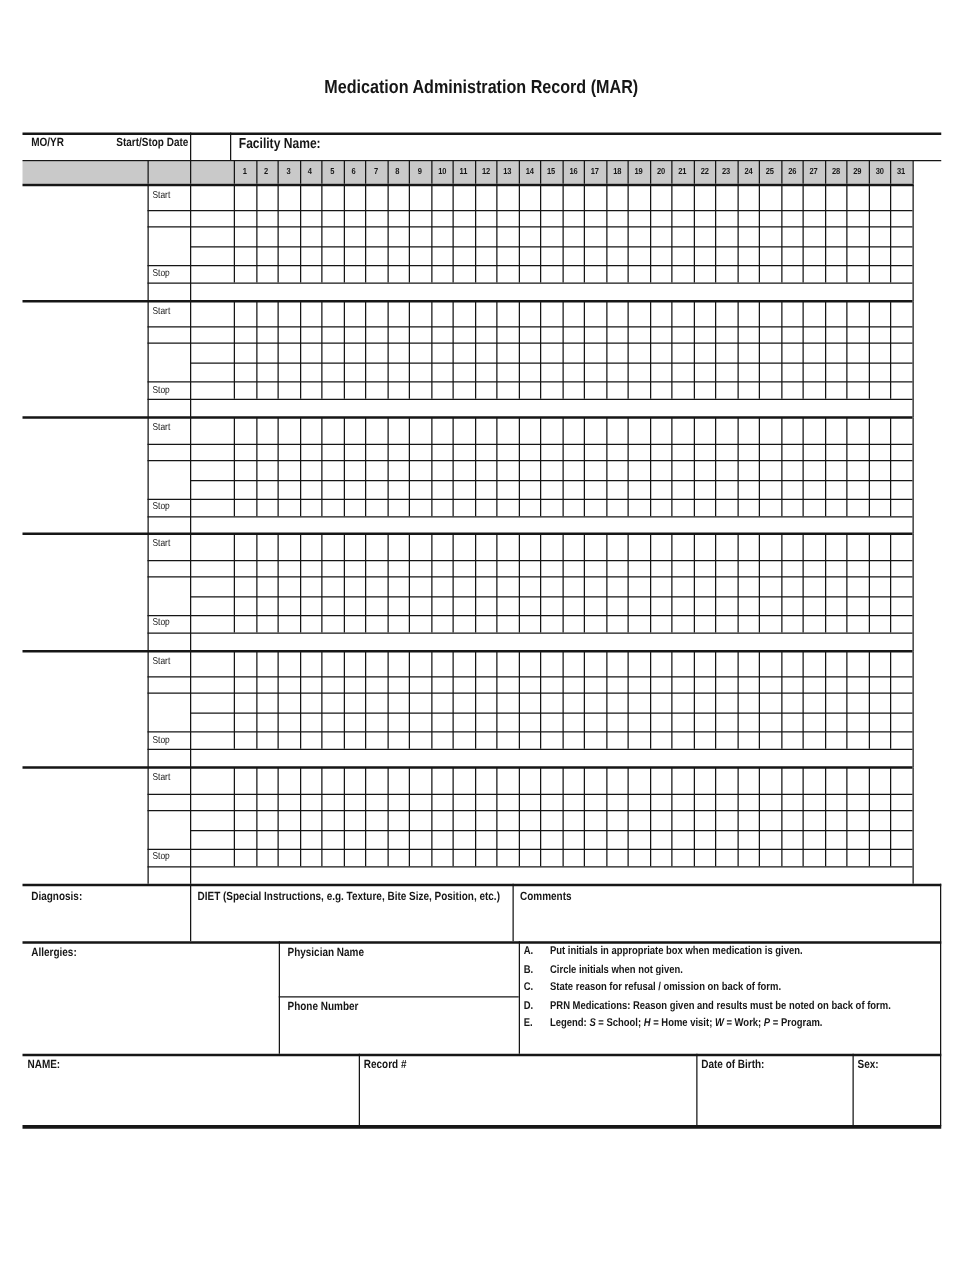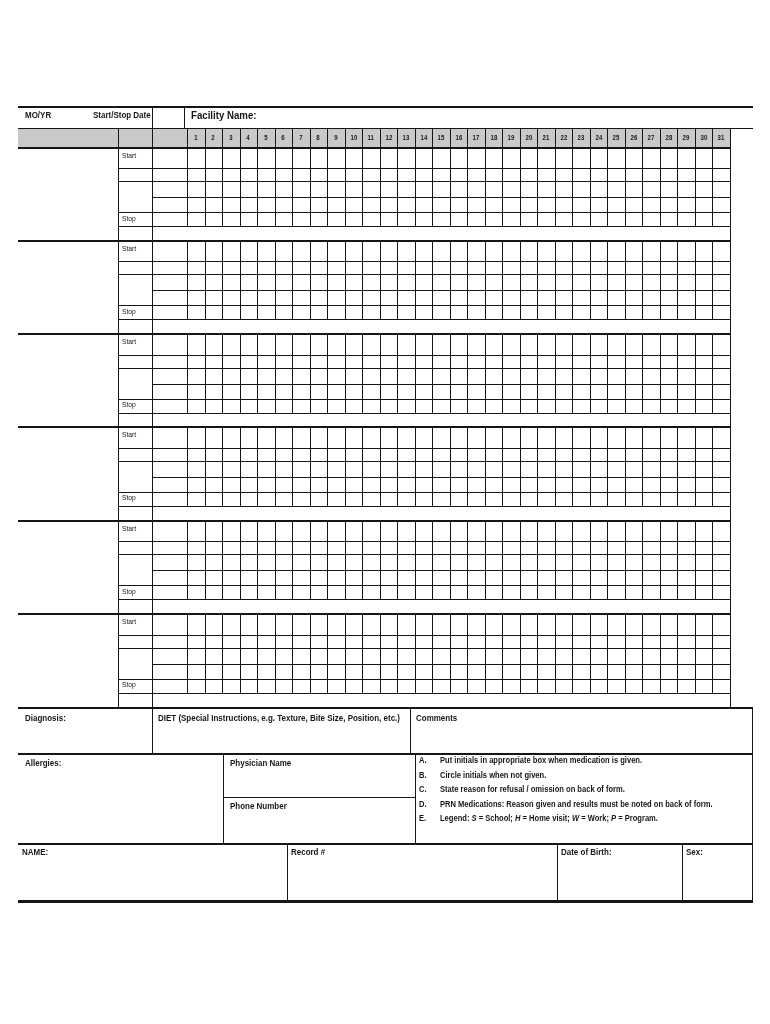--- a/index.html
+++ b/index.html
@@ -19,20 +19,23 @@
   .cell{position:absolute;background:transparent;}
   .irow{position:absolute;font-size:9px;font-weight:bold;white-space:nowrap;line-height:1;}
   .irow .itx i{font-style:italic;}
   .hourhdr{position:absolute;text-align:center;font-weight:bold;}
 </style>
 </head>
 <body>
 
 <div id="page" style="--ink: #161616; --fill: #c9c9c9; --paper: #ffffff;">
 
+  <div class="title" style="top:61px;">
+    <span class="cxc">Medication Administration Record (MAR)</span>
+  </div>
 
   <div class="lbl" style="left:25px;top:110px;font-size:9.5px;"><span class="cx">MO/YR</span></div>
   <div class="lbl" style="left:93px;top:110px;font-size:9.5px;"><span class="cx">Start/Stop Date</span></div>
   <div class="lbl" style="left:191px;top:110px;font-size:11.5px;"><span class="cx">Facility Name:</span></div>
   <div class="lbl" style="left:22px;top:133px;font-size:10px;"><span class="cx">Medication</span></div>
   <div class="lbl hourhdr" style="left:152px;top:133px;width:35px;font-size:10px;"><span class="cxc">Hour</span></div>
 
   <div id="band-layer">
       <div class="band" style="left: 18px; top: 129px; width: 712px; height: 18px;"></div>
     </div>

